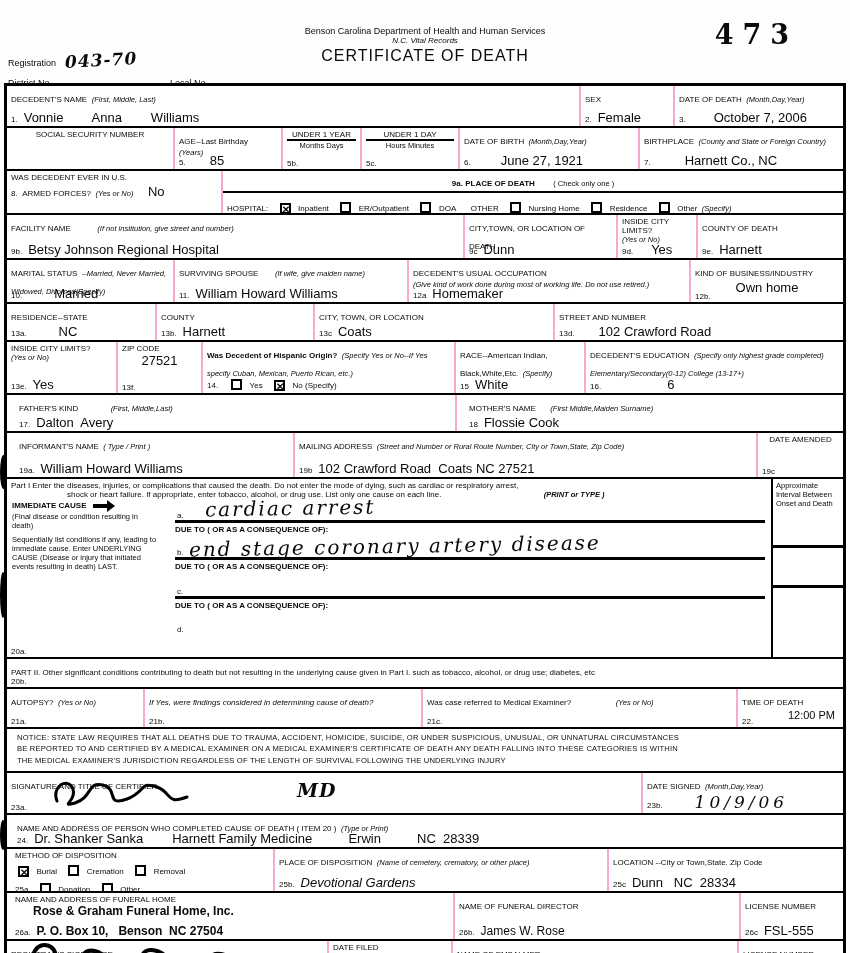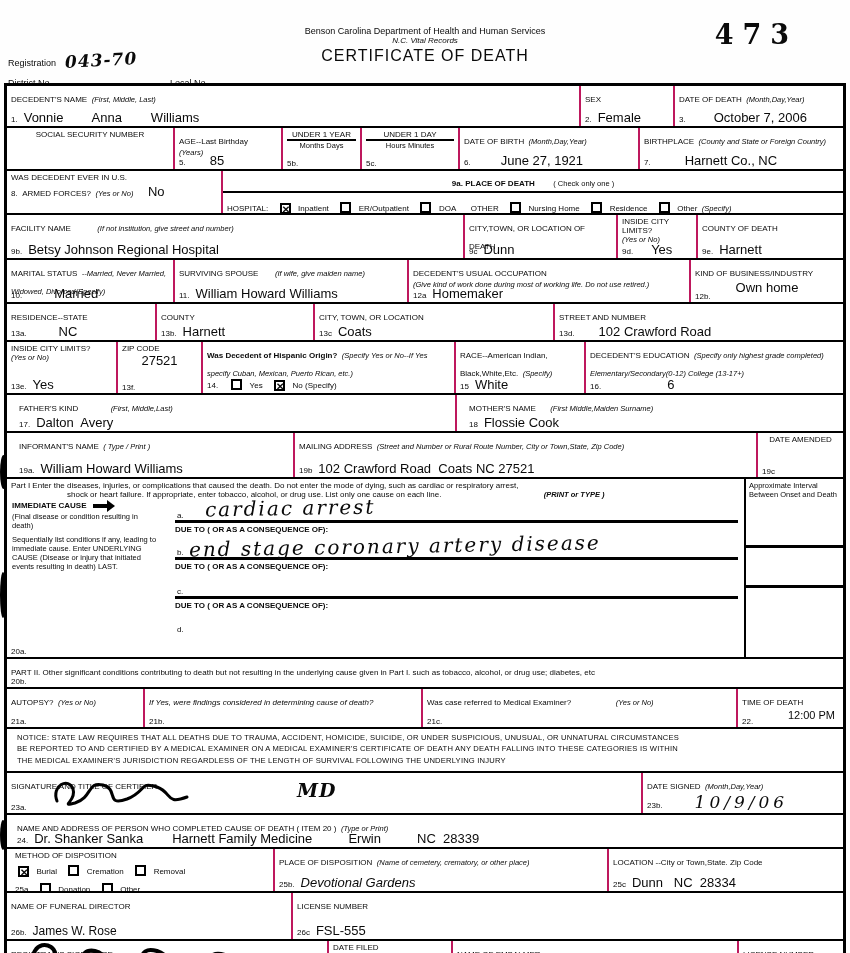--- a/index.html
+++ b/index.html
@@ -17,39 +17,39 @@
   .regblock { position:absolute; top:50px; left:8px; font-size:9px; width:330px;}
   .regline2 { margin-top:8px; }
   .uline { display:inline-block; border-bottom:2px solid #000; height:9px; vertical-align:bottom; }
   .hw { font-family:"DejaVu Serif", serif; font-style:italic; letter-spacing:1px; }
   .reg-hw { font-size:17px; font-weight:bold; display:inline-block; transform:rotate(-3deg); margin-left:6px; }
 
   
   .form { position:absolute; top:83px; left:4px; width:842px; border:3px solid #000; background:#fff; }
   .row { display:flex; border-bottom:2px solid #000; position:relative; }
   .row:last-child { border-bottom:none; }
-  .cell { border-right:2px solid #be185d; position:relative; padding:2px 4px; overflow:hidden; }
+  .cell { border-right:2px solid #f9a8d4; position:relative; padding:2px 4px; overflow:hidden; }
   .cell.last { border-right:none; }
   .lbl { font-size:8px; }
   .sub { font-size:7.5px; font-style:italic; }
   .num { font-size:8px; }
   .vrow { position:absolute; left:4px; right:4px; bottom:1px; display:flex; align-items:baseline; gap:6px; }
   .val { font-size:13px; white-space:pre; }
   .cb { display:inline-block; width:11px; height:11px; border:2px solid #000;
         font-size:10px; line-height:9px; text-align:center; font-weight:bold;
         vertical-align:-2px; margin:0 3px 0 7px; }
   .optlbl { font-size:8px; }
   .boldprint { font-weight:bold; font-size:12px; white-space:pre; }
 
   
   .p1-hdr { font-size:8px; padding:2px 4px 0 4px; }
   .p1-body { display:flex; }
   .p1-left { width:152px; padding:1px 2px 1px 5px; font-size:7.5px; position:relative; }
   .p1-lines { flex:1; position:relative; padding-right:6px; }
-  .p1-int { width:99px; border-left:2px solid #000; padding:2px 3px; font-size:7.5px; position:relative; }
+  .p1-int { width:72px; border-left:2px solid #000; padding:2px 3px; font-size:7.5px; position:relative; }
   .causeline { border-bottom:3px solid #000; margin-left:16px; position:relative; }
   .linetag { position:absolute; left:2px; bottom:0; font-size:8px; }
   .dueto { font-size:8px; font-weight:600; margin-left:16px; padding-top:2px; }
   .arrow { display:inline-block; vertical-align:middle; margin-left:4px; }
   .arrow .bar { display:inline-block; width:14px; height:4px; background:#000; vertical-align:middle;}
   .arrow .tip { display:inline-block; width:0; height:0; border-top:6px solid transparent;
                 border-bottom:6px solid transparent; border-left:8px solid #000; vertical-align:middle;}
   .hw-cause { font-size:20px; letter-spacing:2px; transform:rotate(-1deg); display:inline-block; }
   .intline { position:absolute; left:0; right:0; height:3px; background:#000; }
 
@@ -544,20 +544,28 @@
       <div class="cell last" style="flex:1">
         <span class="lbl">LOCATION --City or Town,State. Zip Code</span>
         <div class="vrow">
             <span class="num">25c</span>
           <span class="val">Dunn   NC  28334</span>
           </div>
       </div>
     </div>
 
     <div class="row" style="height:48px">
+      <div class="cell" style="width:448px;padding-left:8px">
+        <div class="lbl">NAME AND ADDRESS OF FUNERAL HOME</div>
+        <div class="boldprint" style="margin-left:18px">Rose &amp; Graham Funeral Home, Inc.</div>
+        <div class="vrow" style="left:8px">
+            <span class="num">26a.</span>
+          <span class="boldprint">P. O. Box 10,   Benson  NC 27504</span>
+          </div>
+      </div>
       <div class="cell" style="width:286px">
         <span class="lbl">NAME OF FUNERAL DIRECTOR</span>
         <div class="vrow">
             <span class="num">26b.</span>
           <span class="val" style="font-size:12px">James W. Rose</span>
           </div>
       </div>
       <div class="cell last" style="flex:1">
         <span class="lbl">LICENSE NUMBER</span>
         <div class="vrow">

